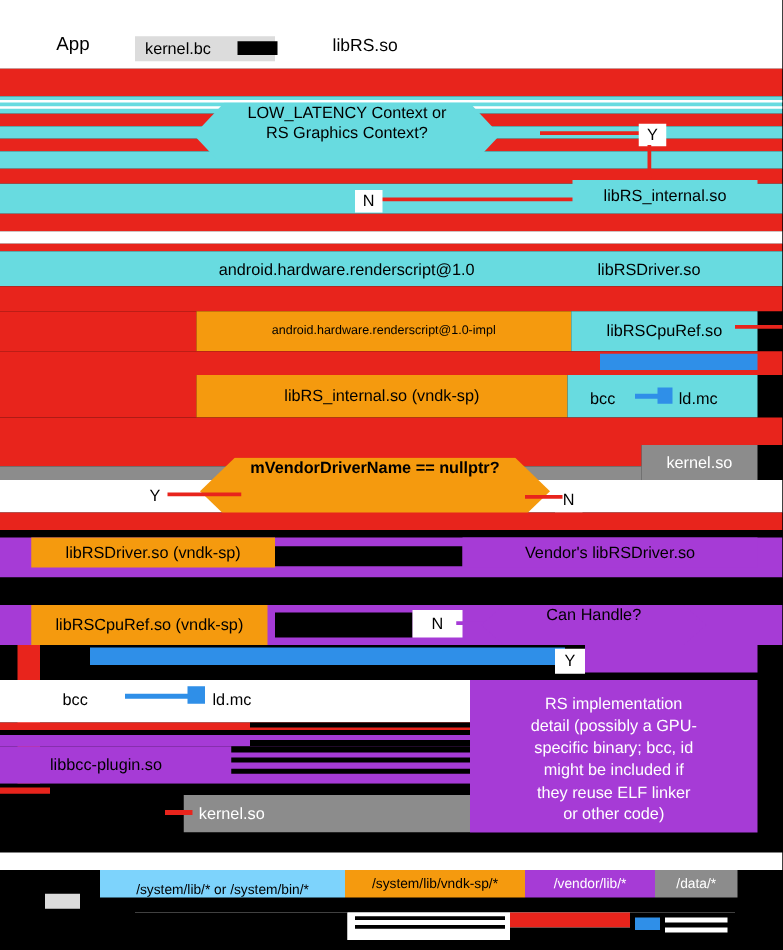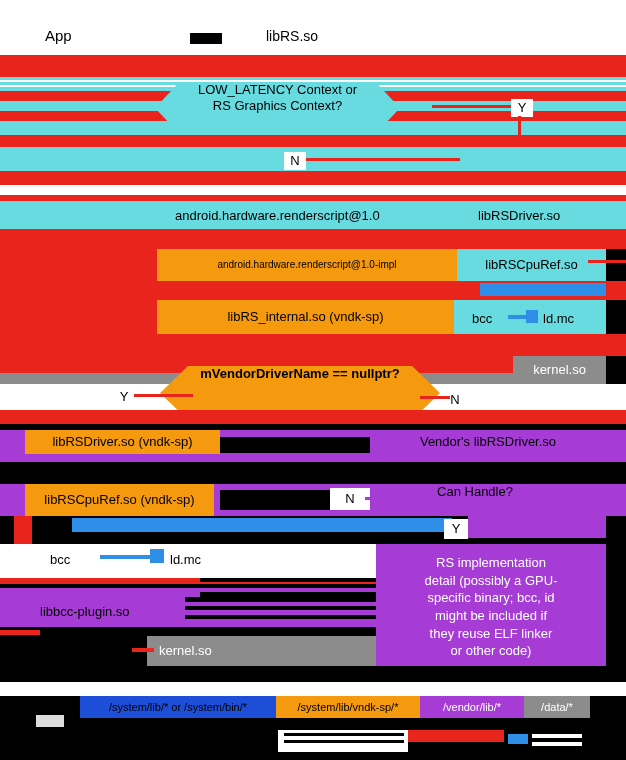--- a/index.html
+++ b/index.html
@@ -71,41 +71,44 @@
 
   .legend-bar {
     position: absolute;
     display: flex;
     align-items: center;
     justify-content: center;
     font-size: 11px;
     box-sizing: border-box;
     white-space: nowrap;
   }
-  .legend-white { background: #1d4ed8; color: #000; }
+  .legend-white { background: #7dd3fc; color: #000; align-items: flex-end; }
   .legend-orange { background: #f59a0e; color: #000; }
   .legend-purple { background: #a63bd6; color: #fff; }
   .legend-gray { background: #8c8c8c; color: #fff; }
 
   .conn {
     position: absolute;
   }
   .conn-red { background: #e8241c; }
   .conn-blue { background: #2f8fe8; }
   .conn-black { background: #000000; }
 </style>
 </head>
 <body>
 
 <div id="stage">
 
   <div class="box white" style="left:0;top:0;width:626px;height:55px;"></div>
 
   <div class="label-plain" style="left:45px;top:27px;font-size:15px;">App</div>
 
+  <div class="box lightgray" style="left:108px;top:29px;width:112px;height:20px;">
+    <span style="position:absolute;left:8px;font-size:13px;">kernel.bc</span>
+  </div>
   <div class="conn conn-black" style="left:190px;top:33px;width:32px;height:11px;"></div>
 
   <div class="label-plain" style="left:266px;top:28px;font-size:14px;">libRS.so</div>
 
   <div class="box red" style="left:0;top:55px;width:626px;height:22px;"></div>
 
   <div class="box cyan" style="left:0;top:77px;width:626px;height:14px;"></div>
   <div class="stripe white" style="left:0;top:80px;width:626px;height:2px;"></div>
   <div class="stripe white" style="left:0;top:85px;width:626px;height:2px;"></div>
   <div class="box red" style="left:0;top:91px;width:626px;height:10px;"></div>
@@ -122,20 +125,23 @@
   <div class="conn conn-red" style="left:432px;top:105px;width:90px;height:3px;"></div>
   <div class="box white" style="left:511px;top:99px;width:22px;height:18px;">
     <span>Y</span>
   </div>
   <div class="conn conn-red" style="left:518px;top:116px;width:3px;height:26px;"></div>
 
   <div class="box cyan" style="left:0;top:147px;width:626px;height:24px;"></div>
   <div class="conn conn-red" style="left:300px;top:158px;width:160px;height:3px;"></div>
   <div class="box white" style="left:284px;top:152px;width:22px;height:18px;">
     <span>N</span>
+  </div>
+  <div class="box cyan" style="left:458px;top:144px;width:148px;height:26px;">
+    <span style="font-size:13px;">libRS_internal.so</span>
   </div>
 
   <div class="box red" style="left:0;top:171px;width:626px;height:14px;"></div>
   <div class="box white" style="left:0;top:185px;width:626px;height:10px;"></div>
   <div class="box red" style="left:0;top:195px;width:626px;height:6px;"></div>
 
   <div class="box cyan" style="left:0;top:201px;width:626px;height:28px;"></div>
   <div class="label-plain" style="left:175px;top:208px;font-size:13px;">android.hardware.renderscript@1.0</div>
   <div class="label-plain" style="left:478px;top:208px;font-size:13px;">libRSDriver.so</div>
 

